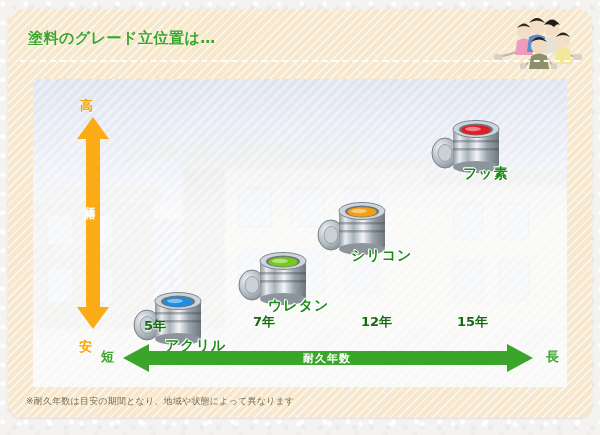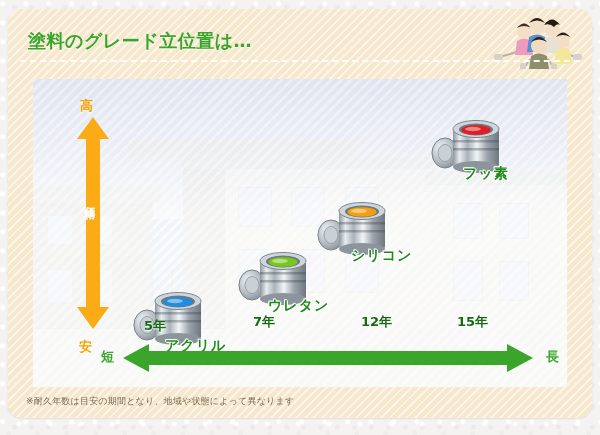--- a/index.html
+++ b/index.html
@@ -50,21 +50,21 @@
   #card-header {
     position: absolute;
     left: 0; top: 0;
     width: 584px;
     height: 52px;
   }
   #card-title {
     position: absolute;
     left: 20px;
     top: 20px;
-    font-size: 18px;
+    font-size: 15px;
     font-weight: bold;
     color: #3aa52a;
     letter-spacing: 0.5px;
     white-space: nowrap;
     text-shadow: 0 1px 0 rgba(255,255,255,0.6);
   }
   #header-divider {
     position: absolute;
     left: 12px;
     top: 51px;
@@ -476,20 +476,21 @@
 
     <div id="durability-axis">
       <div id="dur-left-label">短</div>
 
       <div id="dur-arrow-shape">
         <svg width="410" height="30" viewBox="0 0 410 30" preserveAspectRatio="none">
           <polygon points="0,15 26,1 26,8 384,8 384,1 410,15 384,29 384,22 26,22 26,29" fill="#3aa52a"></polygon>
         </svg>
       </div>
 
+      <div id="dur-axis-label">耐久年数</div>
 
       <div id="dur-right-label">長</div>
     </div>
 
   </div>
 
   <div id="footnote">※耐久年数は目安の期間となり、地域や状態によって異なります</div>
 
 </div>
 

